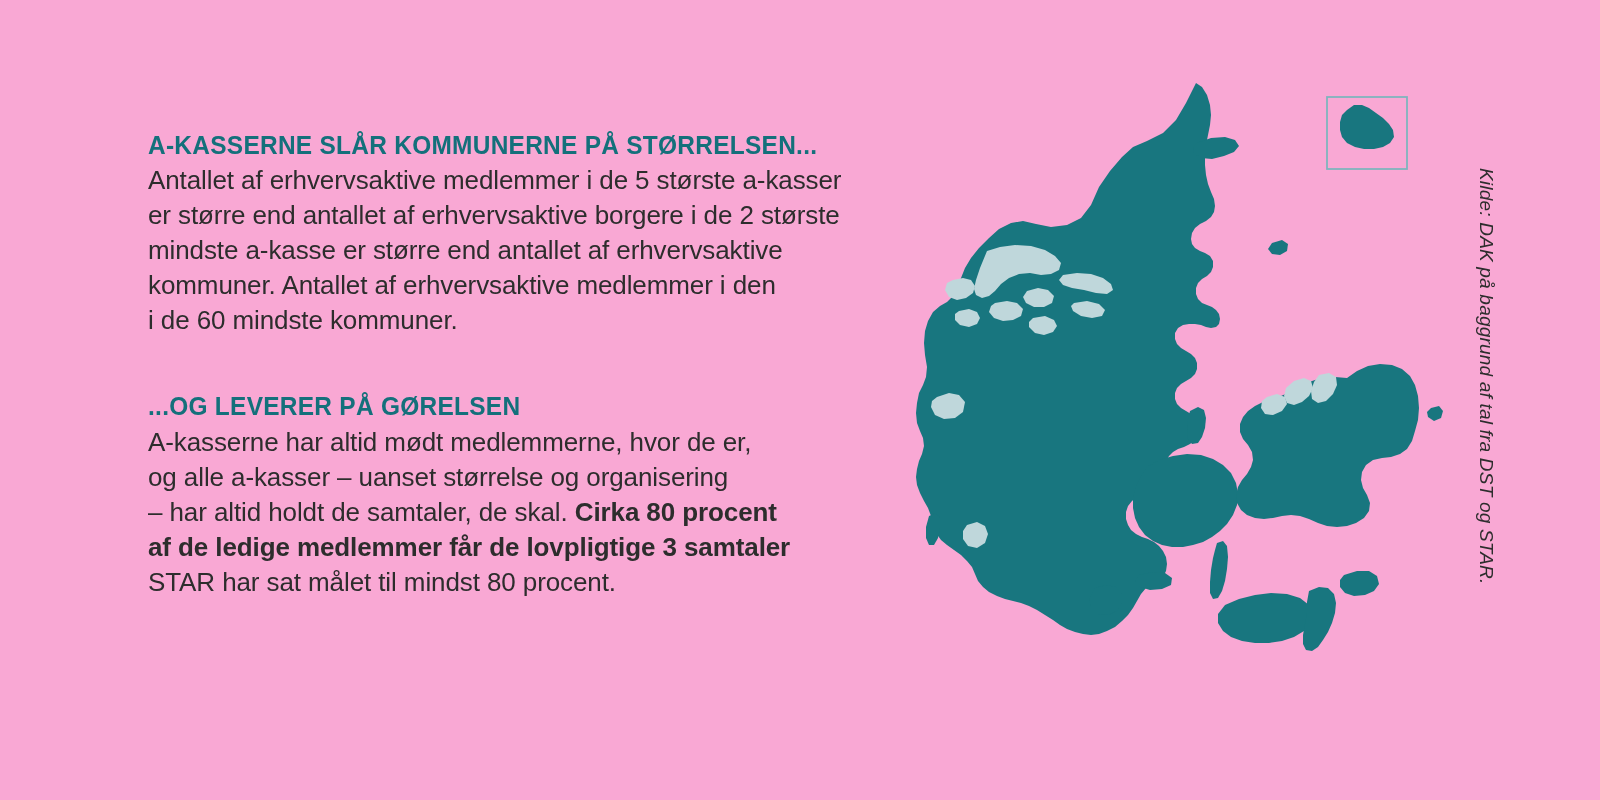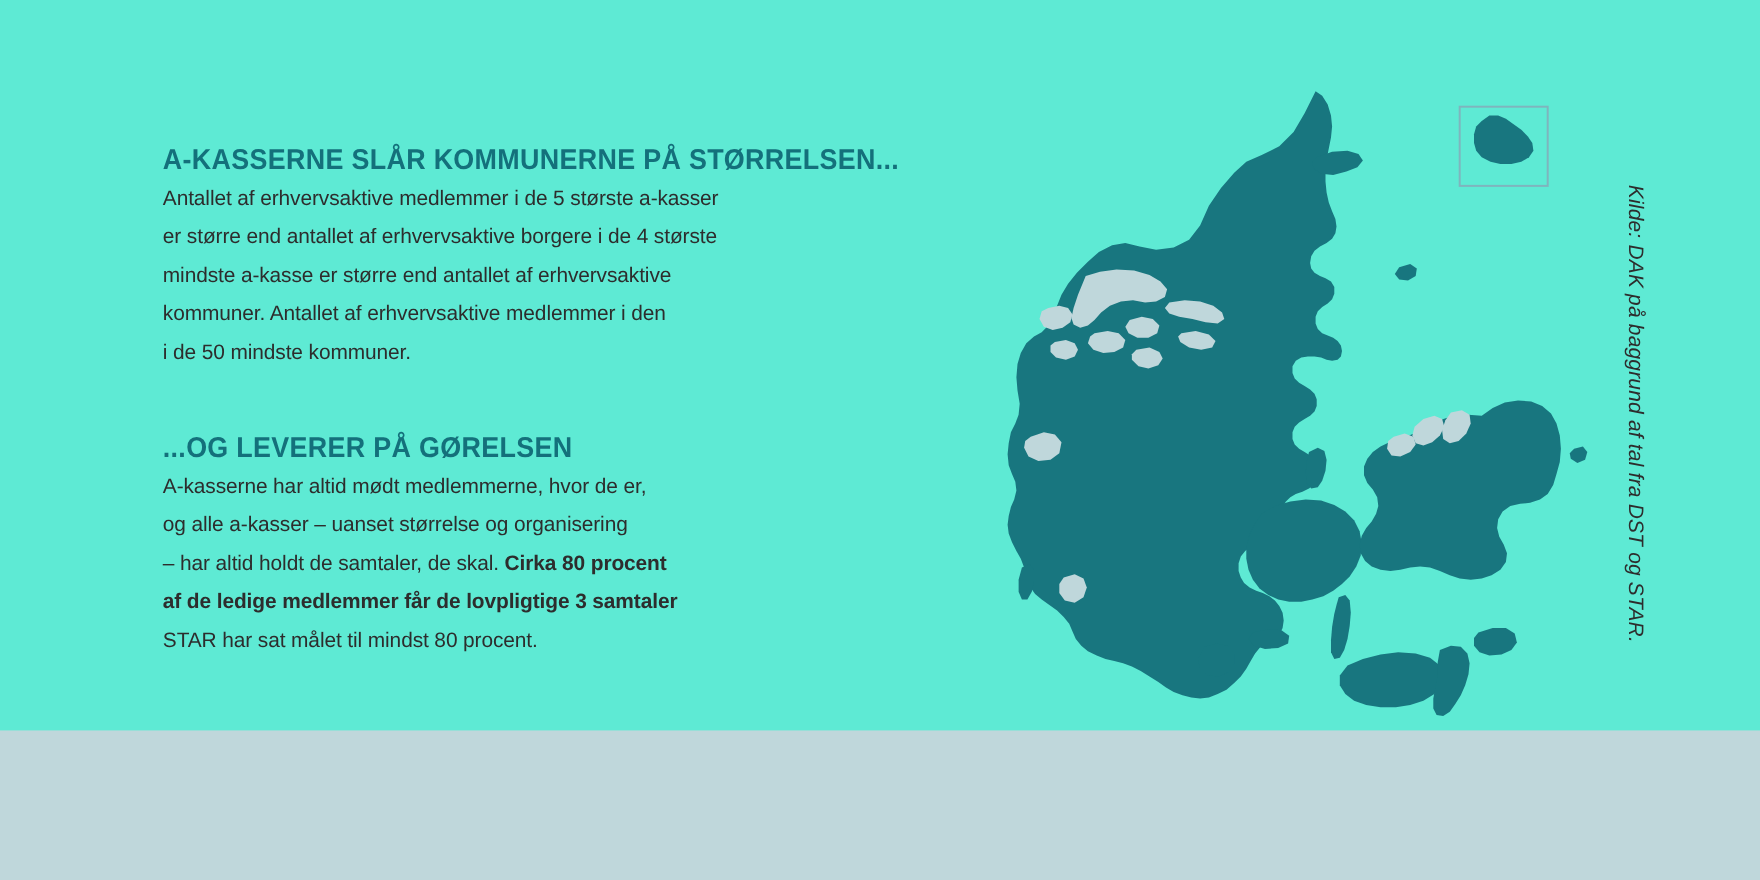--- a/index.html
+++ b/index.html
@@ -10,22 +10,22 @@
     width: 1600px;
     height: 800px;
     background: #bfd7db;
     font-family: "Liberation Sans", sans-serif;
     overflow: hidden;
     position: relative;
   }
   #infographic {
     position: relative;
     width: 1600px;
-    height: 664px;
-    background: #5eead4;
+    height: 800px;
+    background: #f9a8d4;
   }
 
   
   .text-column {
     position: absolute;
     left: 148px;
     top: 132px;
     width: 760px;
   }
 
@@ -37,21 +37,21 @@
     letter-spacing: 0.3px;
     line-height: 1.05;
     margin: 0 0 4px 0;
     white-space: nowrap;
     transform: scaleX(0.94);
     transform-origin: left center;
   }
 
   .block-body {
     color: #2d2d2d;
-    font-size: 19px;
+    font-size: 26px;
     line-height: 35px;
     font-weight: 400;
     margin: 0;
     letter-spacing: -0.1px;
   }
   .block-body .ln { display: block; white-space: nowrap; }
   .block-body b { font-weight: bold; }
 
   .text-block-2 { margin-top: 55px; }
 
@@ -83,24 +83,24 @@
 <body>
 
 <div id="infographic">
 
   <div class="text-column">
 
     <div class="text-block text-block-1">
       <h2 class="block-heading">A-KASSERNE SLÅR KOMMUNERNE PÅ STØRRELSEN...</h2>
       <p class="block-body">
         <span class="ln">Antallet af erhvervsaktive medlemmer i de 5 største a-kasser</span>
-        <span class="ln">er større end antallet af erhvervsaktive borgere i de 4 største</span>
+        <span class="ln">er større end antallet af erhvervsaktive borgere i de 2 største</span>
         <span class="ln">mindste a-kasse er større end antallet af erhvervsaktive</span>
         <span class="ln">kommuner. Antallet af erhvervsaktive medlemmer i den</span>
-        <span class="ln">i de 50 mindste kommuner.</span>
+        <span class="ln">i de 60 mindste kommuner.</span>
       </p>
     </div>
 
     <div class="text-block text-block-2">
       <h2 class="block-heading">...OG LEVERER PÅ GØRELSEN</h2>
       <p class="block-body">
         <span class="ln">A-kasserne har altid mødt medlemmerne, hvor de er,</span>
         <span class="ln">og alle a-kasser – uanset størrelse og organisering</span>
         <span class="ln"><span>– har altid holdt de samtaler, de skal. </span><b>Cirka 80 procent</b></span>
         <span class="ln"><b>af de ledige medlemmer får de lovpligtige 3 samtaler</b></span>

